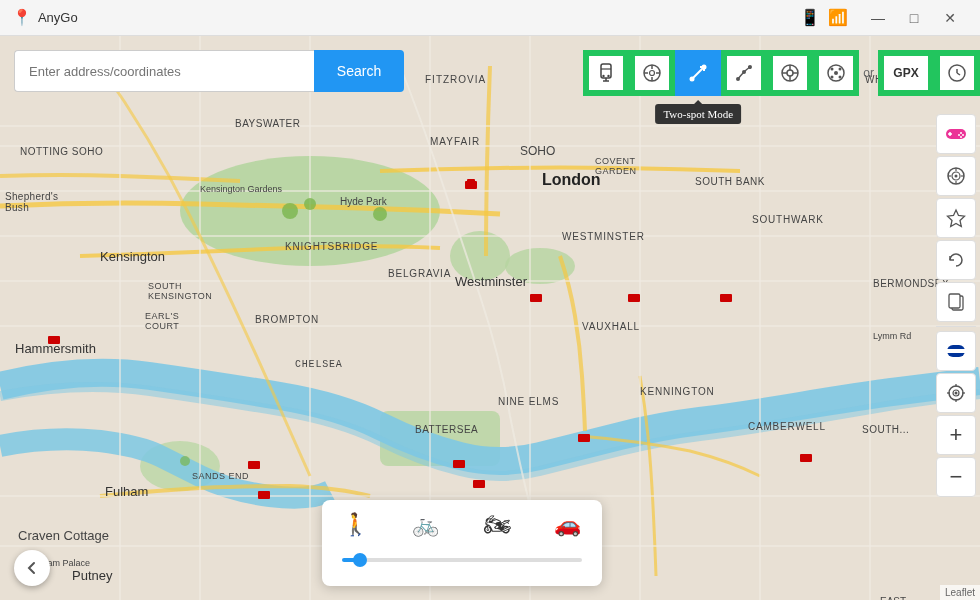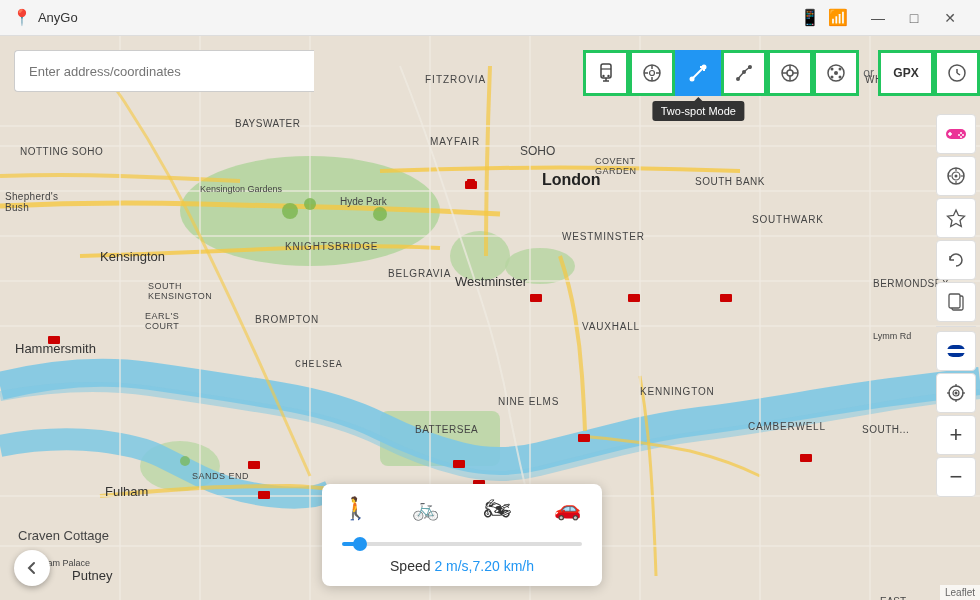--- a/index.html
+++ b/index.html
@@ -48,29 +48,29 @@
       border-radius: 0 4px 4px 0;
     }
 
     
     #toolbar {
       position: absolute; top: 14px; right: 0; z-index: 50;
       display: flex; align-items: center; gap: 0;
     }
     .toolbar-btn {
       width: 46px; height: 46px; display: flex; align-items: center; justify-content: center;
-      cursor: pointer; background: white; border: 3px solid #22c55e;
+      cursor: pointer; background: white; border: 6px solid #22c55e;
       font-size: 18px; color: #555; position: relative;
     }
     .toolbar-btn.active { background: #2196F3; color: white; border-color: #2196F3; }
     .toolbar-btn.gpx { width: 56px; font-size: 12px; font-weight: 600; color: #333; }
     .tooltip-box {
       position: absolute; top: 48px; left: 50%; transform: translateX(-50%);
       background: #333; color: white; font-size: 11px; padding: 4px 8px;
-      border-radius: 3px; white-space: nowrap; pointer-events: none; z-index: 200;
+      border-radius: 3px; white-space: nowrap; pointer-events: none; z-index: 200; font-family: Liberation Serif, serif;
     }
     .tooltip-box::before {
       content: ''; position: absolute; top: -4px; left: 50%; transform: translateX(-50%);
       border: 4px solid transparent; border-bottom-color: #333; border-top: none;
     }
 
     
     #right-panel {
       position: absolute; right: 0; top: 70px; bottom: 0;
       width: 48px; display: flex; flex-direction: column; align-items: center;
@@ -279,20 +279,21 @@
   <div class="map-label-medium" style="top:448px;left:105px;">Fulham</div>
   <div class="map-label" style="top:522px;left:30px;font-size:9px;">Fulham Palace</div>
   <div class="map-label" style="top:492px;left:18px;font-size:13px;">Craven Cottage</div>
   <div class="map-label" style="top:560px;left:880px;font-size:10px;">EAST</div>
   <div class="map-label-medium" style="top:532px;left:72px;">Putney</div>
 
   <div class="map-label" style="top:295px;left:862px;font-size:9px;padding-left:11px;">Lymm Rd</div>
 
   <div id="search-bar">
     <input type="text" id="search-input" class="search-input" placeholder="Enter address/coordinates" style="">
+    <button id="search-btn">Search</button>
   </div>
 
   <div id="toolbar">
 
     <div class="toolbar-btn" title="Transit">
       <svg width="22" height="22" viewBox="0 0 22 22" fill="none" xmlns="http://www.w3.org/2000/svg">
         <rect x="6" y="2" width="10" height="14" rx="2" stroke="#444" stroke-width="1.5" fill="none"></rect>
         <line x1="6" y1="7" x2="16" y2="7" stroke="#444" stroke-width="1.2"></line>
         <circle cx="8.5" cy="14" r="1.2" fill="#444"></circle>
         <circle cx="13.5" cy="14" r="1.2" fill="#444"></circle>
@@ -452,21 +453,18 @@
   <div id="speed-panel">
     <div class="transport-icons">
       <span class="transport-icon">🚶</span>
       <span class="transport-icon">🚲</span>
       <span class="transport-icon">🏍</span>
       <span class="transport-icon">🚗</span>
     </div>
     <div class="speed-slider-container">
       <input type="range" class="speed-slider" min="0" max="100" value="5" style="">
     </div>
-    <div class="speed-label">
-      Speed <span>2 m/s,7.20 km/h</span>
-    </div>
   </div>
 
   <div id="leaflet-attr">
     <span>Leaflet</span>
   </div>
 </div>
 
 </body></html>

